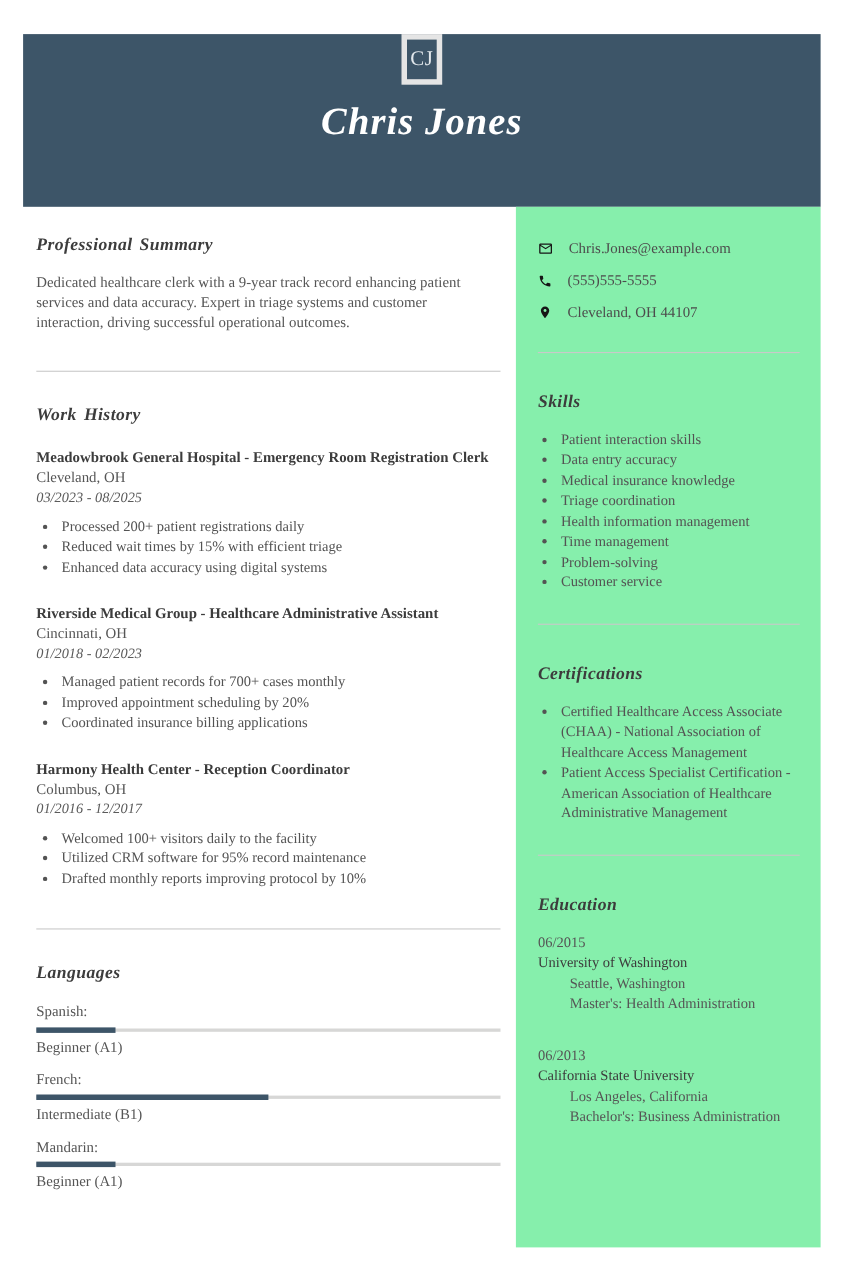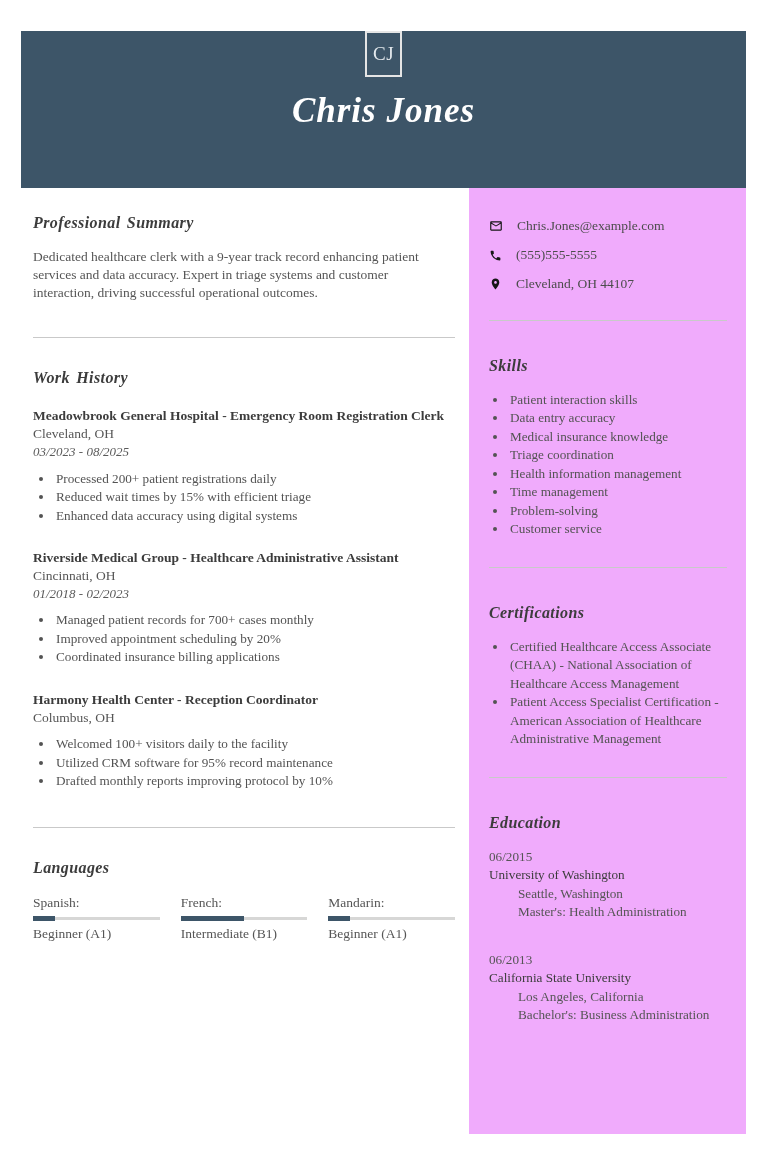--- a/index.html
+++ b/index.html
@@ -16,21 +16,21 @@
   
   .header {
     height: 157px;
     background: #3d5568;
     text-align: center;
   }
   .monogram {
     width: 37px;
     height: 46px;
     margin: 31px auto 0;
-    border: 2px solid #e5e5e5;
+    border: 5px solid #e5e5e5;
     display: flex;
     align-items: center;
     justify-content: center;
     font-size: 19px;
     color: #e2e8ec;
     letter-spacing: 0.5px;
   }
   .name {
     margin-top: 14px;
     font-size: 35px;
@@ -43,21 +43,21 @@
   .main {
     display: flex;
     height: 946px;
   }
   .left-col {
     width: 448px;
     padding: 26px 14px 0 12px;
   }
   .right-col {
     width: 277px;
-    background: #f0abfc;
+    background: #86efac;
     padding: 30px 19px 0 20px;
   }
   .section-title {
     font-size: 16px;
     font-weight: bold;
     font-style: italic;
     color: #3c3c3c;
     letter-spacing: 0.4px;
     word-spacing: 2px;
   }
@@ -91,21 +91,21 @@
   }
   ul.bullets li {
     font-size: 13.2px;
     line-height: 1.4;
     color: #535353;
     padding-left: 2px;
   }
   .lang-grid {
     margin-top: 17px;
     display: grid;
-    grid-template-columns: 1fr 1fr 1fr;
+    grid-template-columns: 1fr;
     column-gap: 21px;
     row-gap: 12px;
   }
   .lang-name { font-size: 13.5px; color: #555555; line-height: 1.3; }
   .lang-bar {
     position: relative;
     height: 5px;
     margin: 5px 0 4px;
   }
   .lang-bar-track {
@@ -192,20 +192,21 @@
           <ul class="bullets">
             <li>Managed patient records for 700+ cases monthly</li>
             <li>Improved appointment scheduling by 20%</li>
             <li>Coordinated insurance billing applications</li>
           </ul>
         </div>
 
         <div class="job" style="margin-top:24px;">
           <div class="job-title">Harmony Health Center - Reception Coordinator</div>
           <div class="job-location">Columbus, OH</div>
+          <div class="job-dates">01/2016 - 12/2017</div>
           <ul class="bullets">
             <li>Welcomed 100+ visitors daily to the facility</li>
             <li>Utilized CRM software for 95% record maintenance</li>
             <li>Drafted monthly reports improving protocol by 10%</li>
           </ul>
         </div>
       </section>
 
       <div class="divider"></div>
 

